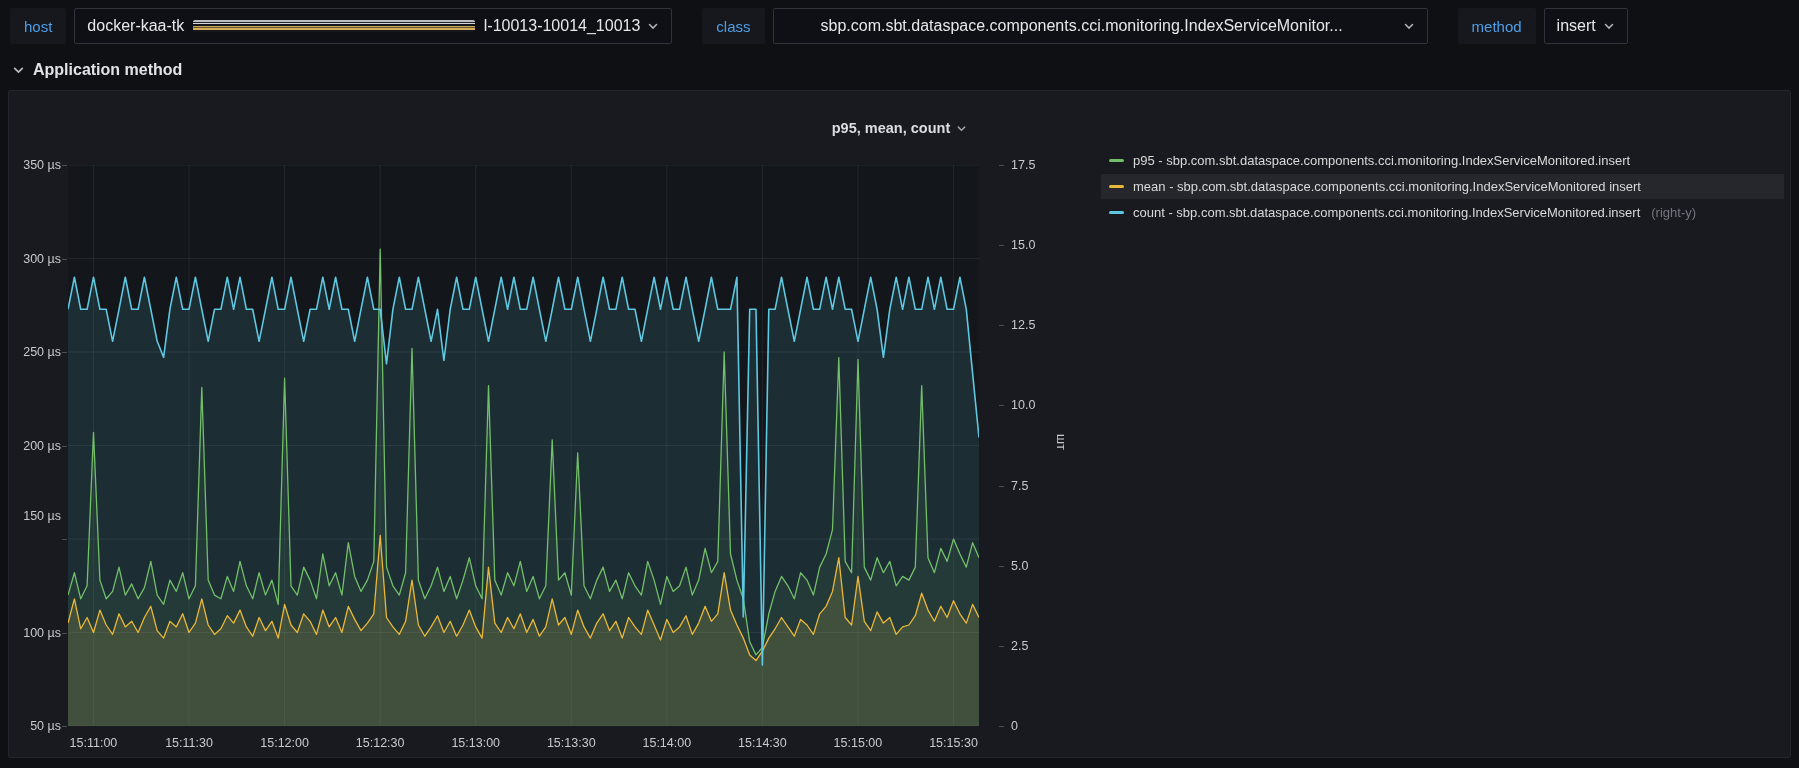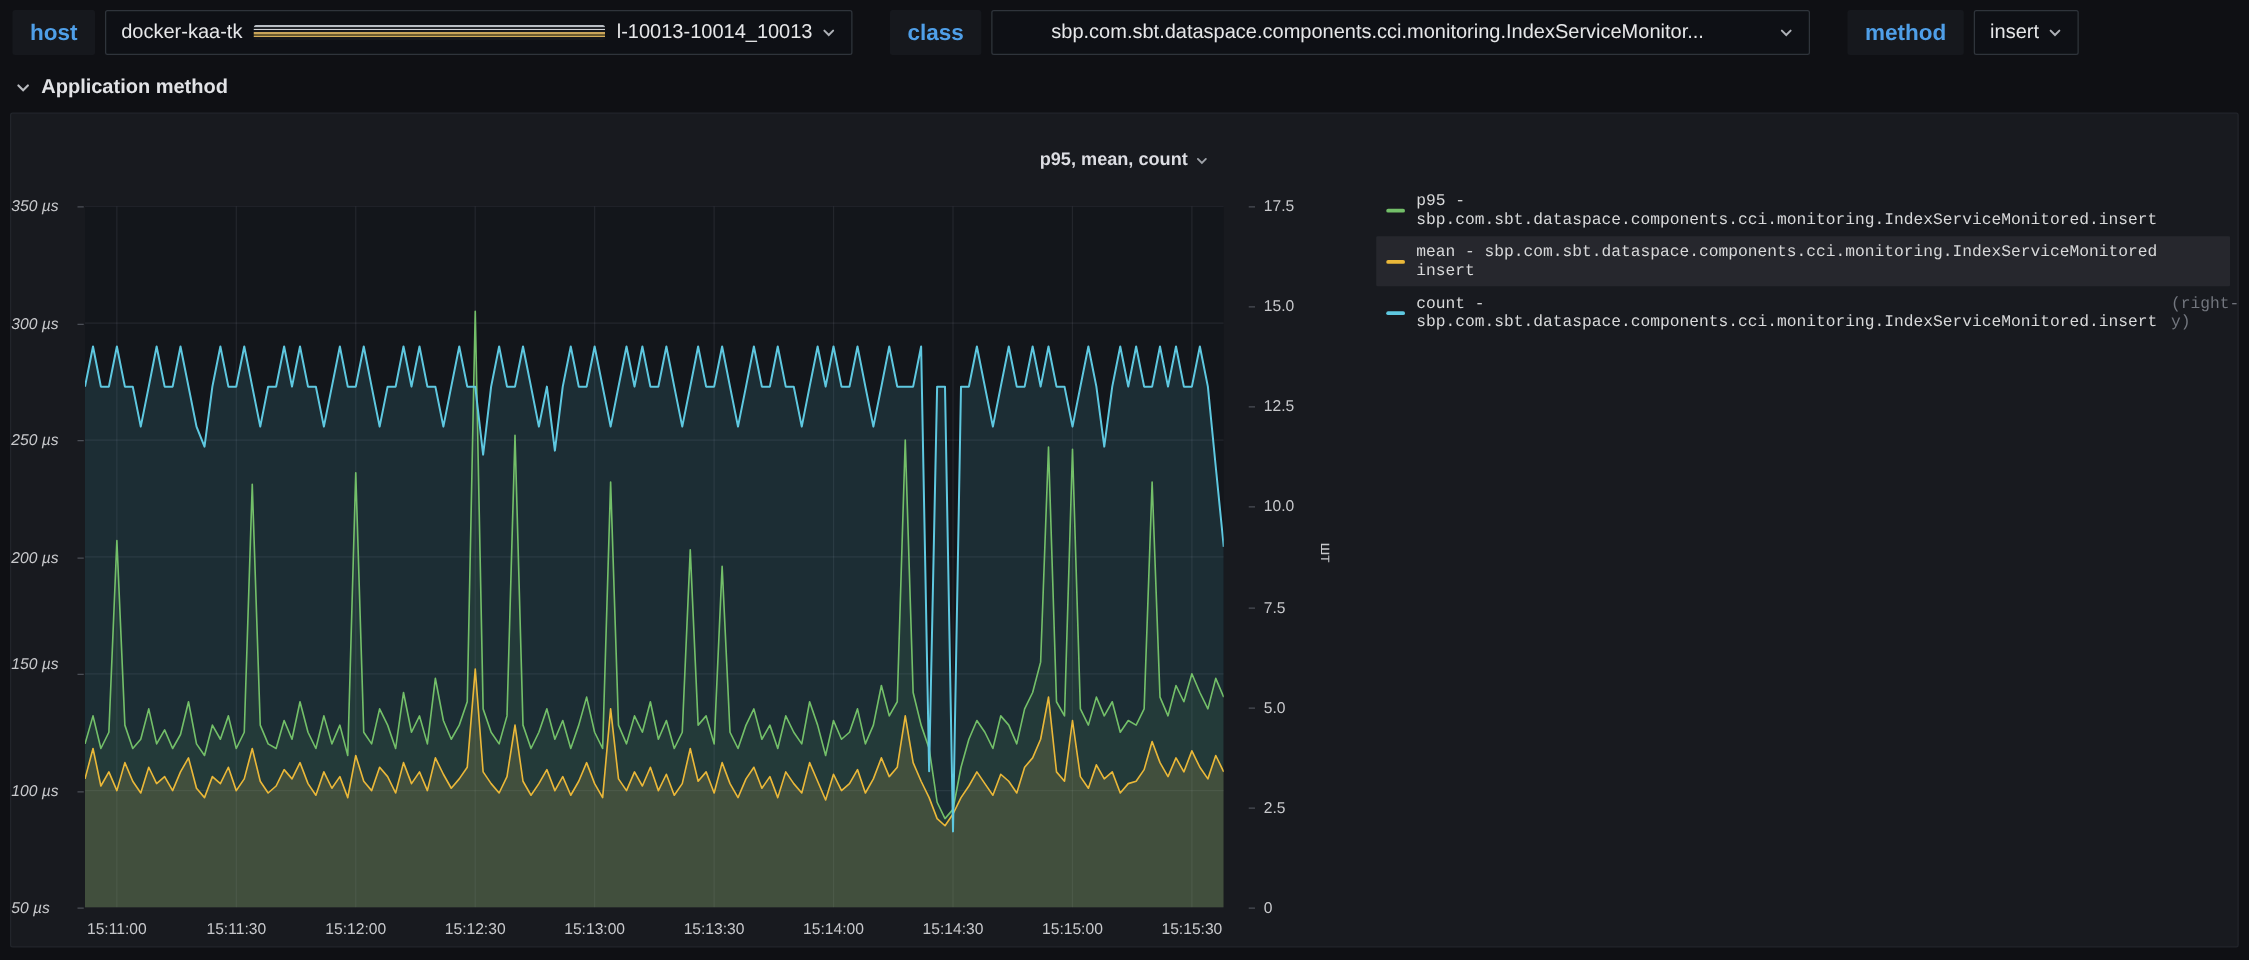--- a/index.html
+++ b/index.html
@@ -2,22 +2,22 @@
 <html><head>
 <meta charset="utf-8">
 <style>
   * { box-sizing: border-box; }
   body { margin:0; background:#0f1014; font-family:"Liberation Sans", sans-serif; }
   .app { position:relative; width:1799px; height:768px; overflow:hidden; background:#0f1014; color:#d8d9da; }
 
   
   .topbar { display:flex; align-items:center; gap:30px; padding:8px 10px; }
   .var-group { display:flex; align-items:stretch; gap:8px; }
-  .var-label { display:flex; align-items:center; background:#16181d; color:#4f9fe8; font-size:18px;
-               font-weight:700; padding:0 14px; border-radius:2px; height:36px; }
+  .var-label { display:flex; align-items:center; background:#16181d; color:#4f9fe8; font-size:15px;
+               font-weight:400; padding:0 14px; border-radius:2px; height:36px; }
   .var-select { display:flex; align-items:center; gap:7px; background:#0e1015; border:1px solid #2f343b;
                 border-radius:2px; height:36px; padding:0 12px; font-size:16px; color:#e6e7e9; cursor:pointer;
                 white-space:nowrap; }
   #host-select { width:598px; }
   #class-select { width:655px; overflow:hidden;padding-left:47px; }
   .chev { flex:none; }
   .scribble { flex:1; min-width:120px; height:12px; margin:0 2px; border-radius:2px;
     background:linear-gradient(180deg,
       #b9bec4 0px,#b9bec4 1.5px,
       #23262b 1.5px,#23262b 3px,
@@ -33,30 +33,30 @@
                  font-size:16px; font-weight:700; cursor:pointer; width:max-content; }
 
   
   .panel { position:relative; margin:4px 8px 0; height:668px; background:#181a1f;
            border:1px solid #22252b; border-radius:2px; }
   .panel-header { position:absolute; top:20px; left:0; right:0; height:34px; display:flex; align-items:center;
                   justify-content:center; gap:6px; font-size:14.5px; font-weight:700; color:#dcdde2; cursor:pointer; }
   #chart-area { position:absolute; inset:0; }
 
   .tick-label { position:absolute; font-size:12.5px; color:#c8c9cc; line-height:16px; }
-  .tick-left  { text-align:left; width:52px; left:0;font-style:italic; }
+  .tick-left  { text-align:right; width:52px; left:0; }
   .tick-right { text-align:left; left:1002px; }
   .tick-x     { width:80px; text-align:center; }
   .tick-mark  { position:absolute; height:1px; width:5px; background:#4b4f57; }
   .unit-right { position:absolute; left:1044px; font-size:12.5px; color:#c8c9cc; transform:rotate(90deg); }
 
   
   .legend { position:absolute; left:1092px; right:6px; top:57px; display:flex; flex-direction:column; gap:1px; }
   .legend-row { display:flex; align-items:center; gap:9px; padding:5px 8px; font-size:13px; color:#d8d9da;
-                border-radius:1px; cursor:pointer;font-family:Liberation Mono, monospace; }
+                border-radius:1px; cursor:pointer; }
   .legend-row.hl { background:rgba(204,204,220,0.08); }
   .legend-dash { width:15px; height:3px; border-radius:1.5px; flex:none; }
   .legend-suffix { color:#72767e; margin-left:2px; }
 </style>
 </head>
 <body>
 
 <div class="app">
 
   <div class="topbar">
@@ -135,21 +135,21 @@
           <path d="M0.0 144.3 L6.4 112.2 L12.7 144.3 L19.1 144.3 L25.5 112.2 L31.9 144.3 L38.2 144.3 L44.6 176.3 L51.0 144.3 L57.3 112.2 L63.7 144.3 L70.1 144.3 L76.4 112.2 L82.8 144.3 L89.2 176.3 L95.6 192.3 L101.9 144.3 L108.3 112.2 L114.7 144.3 L121.0 144.3 L127.4 112.2 L133.8 144.3 L140.2 176.3 L146.5 144.3 L152.9 144.3 L159.3 112.2 L165.6 144.3 L172.0 112.2 L178.4 144.3 L184.7 144.3 L191.1 176.3 L197.5 144.3 L203.9 112.2 L210.2 144.3 L216.6 144.3 L223.0 112.2 L229.3 144.3 L235.7 176.3 L242.1 144.3 L248.5 144.3 L254.8 112.2 L261.2 144.3 L267.6 112.2 L273.9 144.3 L280.3 144.3 L286.7 176.3 L293.0 144.3 L299.4 112.2 L305.8 144.3 L312.2 144.3 L318.5 198.8 L324.9 144.3 L331.3 112.2 L337.6 144.3 L344.0 144.3 L350.4 112.2 L356.8 144.3 L363.1 176.3 L369.5 144.3 L375.9 195.5 L382.2 144.3 L388.6 112.2 L395.0 144.3 L401.3 144.3 L407.7 112.2 L414.1 144.3 L420.5 176.3 L426.8 144.3 L433.2 112.2 L439.6 144.3 L445.9 112.2 L452.3 144.3 L458.7 144.3 L465.1 112.2 L471.4 144.3 L477.8 176.3 L484.2 144.3 L490.5 112.2 L496.9 144.3 L503.3 144.3 L509.7 112.2 L516.0 144.3 L522.4 176.3 L528.8 144.3 L535.1 112.2 L541.5 144.3 L547.9 144.3 L554.2 112.2 L560.6 144.3 L567.0 144.3 L573.4 176.3 L579.7 144.3 L586.1 112.2 L592.5 144.3 L598.8 112.2 L605.2 144.3 L611.6 144.3 L618.0 112.2 L624.3 144.3 L630.7 176.3 L637.1 144.3 L643.4 112.2 L649.8 144.3 L656.2 144.3 L662.5 144.3 L668.9 112.2 L675.3 452.0 L681.7 144.3 L688.0 144.3 L694.4 500.1 L700.8 144.3 L707.1 144.3 L713.5 112.2 L719.9 144.3 L726.3 176.3 L732.6 144.3 L739.0 112.2 L745.4 144.3 L751.7 144.3 L758.1 112.2 L764.5 144.3 L770.8 112.2 L777.2 144.3 L783.6 144.3 L790.0 176.3 L796.3 144.3 L802.7 112.2 L809.1 144.3 L815.4 192.3 L821.8 144.3 L828.2 112.2 L834.6 144.3 L840.9 112.2 L847.3 144.3 L853.7 144.3 L860.0 112.2 L866.4 144.3 L872.8 112.2 L879.1 144.3 L885.5 144.3 L891.9 112.2 L898.3 144.3 L904.6 208.4 L911.0 272.5" fill="none" stroke="#5EC8E0" stroke-width="1.6" stroke-linejoin="round"></path>
         </svg>
         <div class="tick-label tick-left" style="top: 66px;">350 µs</div>
         <div class="tick-mark" style="left: 53px; top: 74px;"></div>
         <div class="tick-label tick-left" style="top: 159.5px;">300 µs</div>
         <div class="tick-mark" style="left: 53px; top: 167.5px;"></div>
         <div class="tick-label tick-left" style="top: 253px;">250 µs</div>
         <div class="tick-mark" style="left: 53px; top: 261px;"></div>
         <div class="tick-label tick-left" style="top: 346.5px;">200 µs</div>
         <div class="tick-mark" style="left: 53px; top: 354.5px;"></div>
-        <div class="tick-label tick-left" style="top: 432px;">150 µs</div>
+        <div class="tick-label tick-left" style="top: 417px;">150 µs</div>
         <div class="tick-mark" style="left: 53px; top: 448px;"></div>
         <div class="tick-label tick-left" style="top: 533.5px;">100 µs</div>
         <div class="tick-mark" style="left: 53px; top: 541.5px;"></div>
         <div class="tick-label tick-left" style="top: 627px;">50 µs</div>
         <div class="tick-mark" style="left: 53px; top: 635px;"></div>
         <div class="tick-label tick-right" style="top: 66px;">17.5</div>
         <div class="tick-mark" style="left: 990px; top: 74px;"></div>
         <div class="tick-label tick-right" style="top: 146.143px;">15.0</div>
         <div class="tick-mark" style="left: 990px; top: 154.143px;"></div>
         <div class="tick-label tick-right" style="top: 226.286px;">12.5</div>

